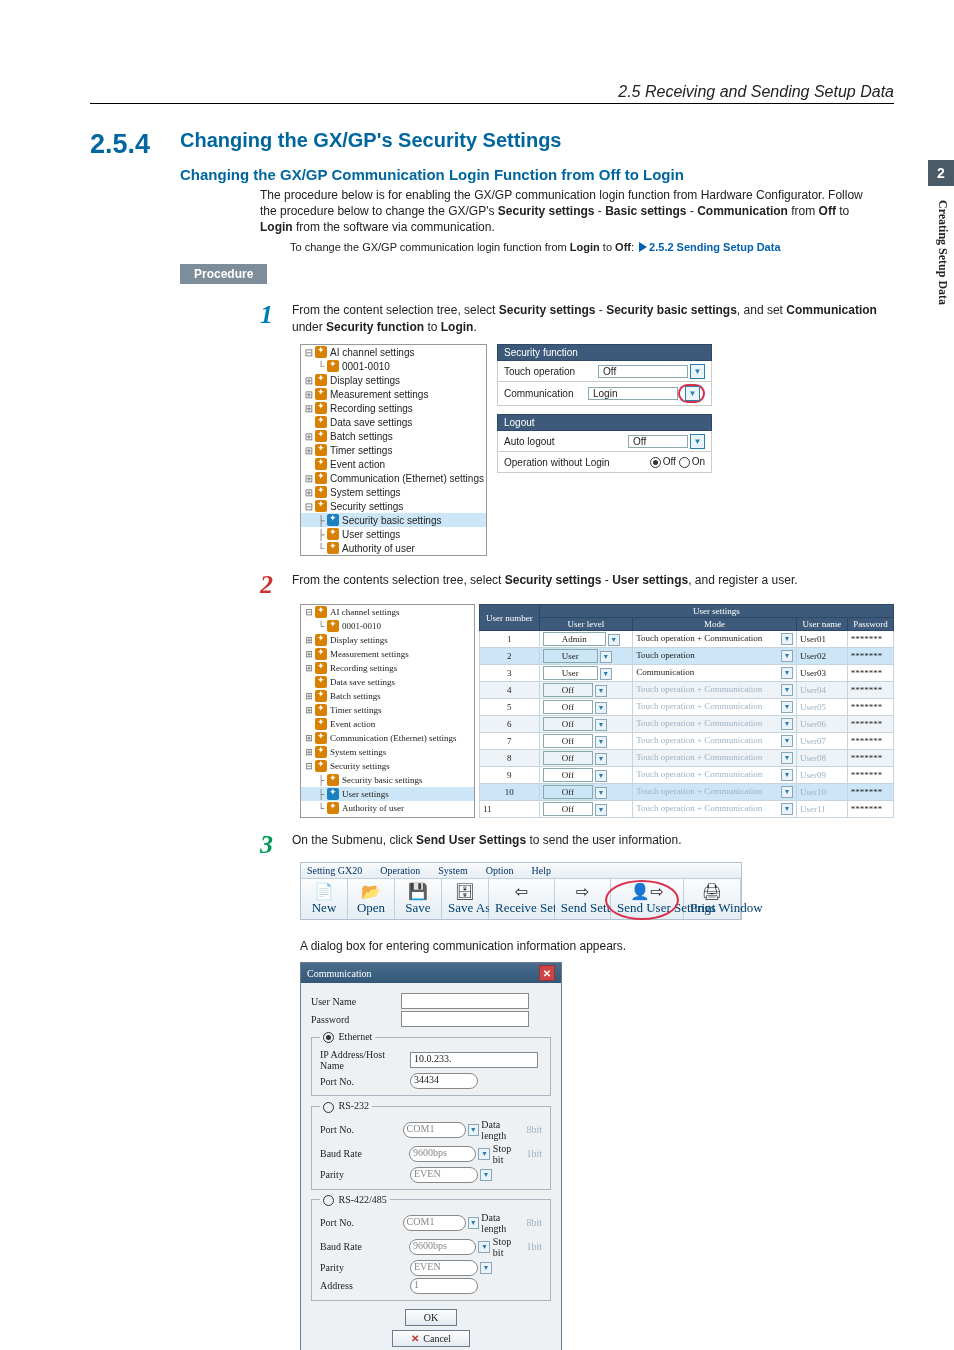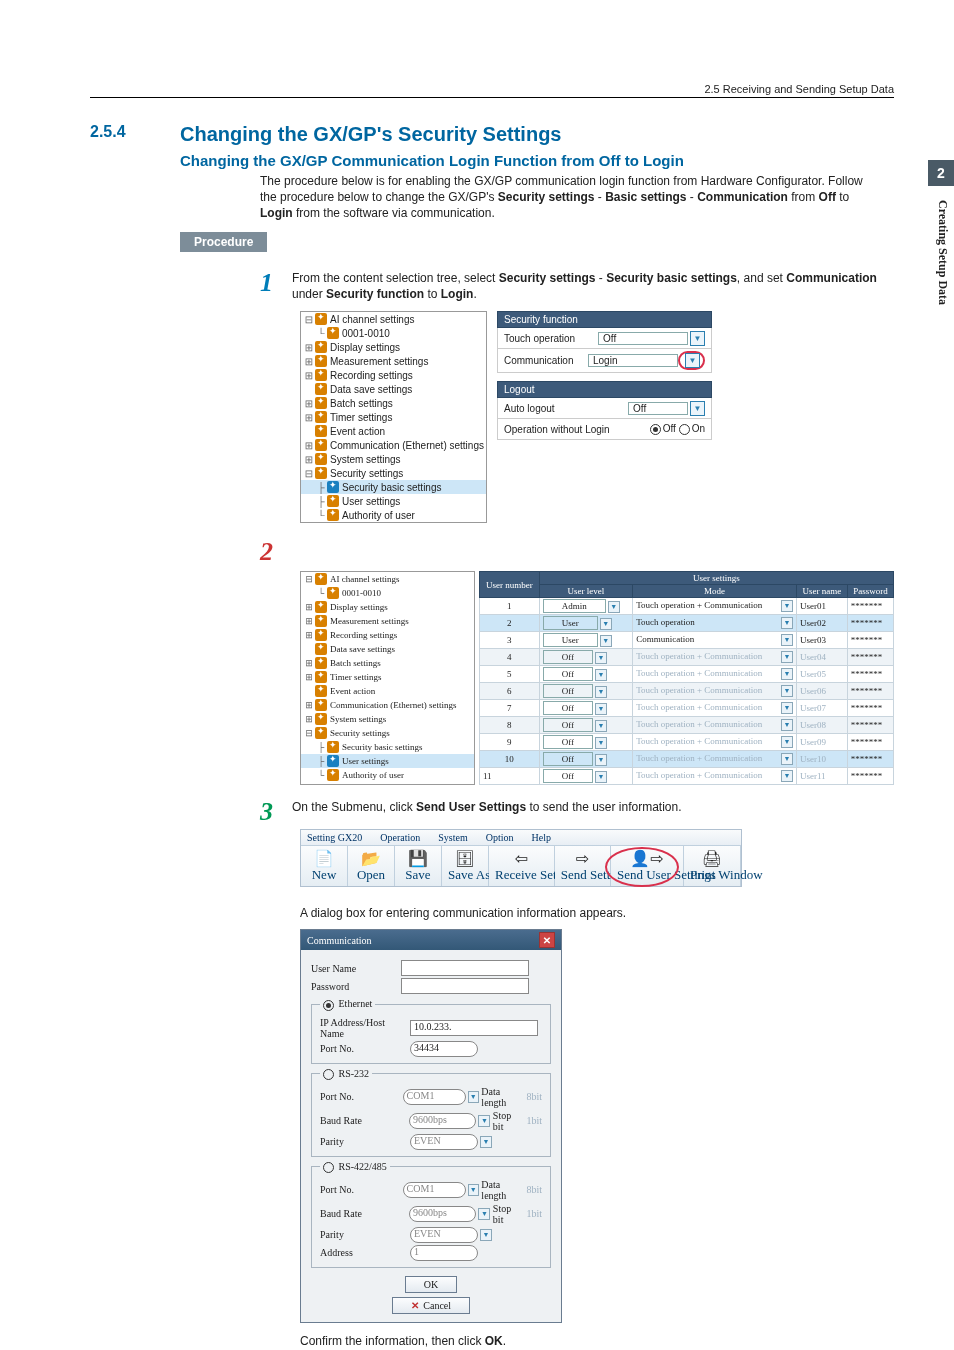--- a/index.html
+++ b/index.html
@@ -14,22 +14,23 @@
     padding: 80px 60px 20px 90px;
     position: relative;
     box-sizing: border-box;
   }
   .header-rule {
     border-bottom: 1px solid #000;
     margin-bottom: 25px;
   }
   .header-right {
     text-align: right;
-    font-size: 11px;
+    font-size: 16px;
     padding: 3px 0 2px 0;
+    font-style: italic;
   }
   .side-tab {
     position: absolute;
     right: 0;
     top: 160px;
     width: 26px;
     height: 26px;
     background: #4a5a66;
     color: #fff;
     text-align: center;
@@ -42,21 +43,21 @@
     right: 4px;
     top: 200px;
     writing-mode: vertical-rl;
     font-size: 12px;
     font-weight: bold;
     font-family: Georgia, serif;
   }
   .sec-row { display: flex; align-items: flex-start; }
   .sec-num {
     width: 90px;
-    font-size: 16px;
+    font-size: 27px;
     font-weight: bold;
     color: #0066a0;
     font-family: Arial, sans-serif;
   }
   .sec-title {
     font-size: 20px;
     font-weight: bold;
     color: #0066a0;
   }
   .subsec {
@@ -356,20 +357,23 @@
 
   <div class="sec-row">
     <div class="sec-num">2.5.4</div>
     <div class="sec-title">Changing the GX/GP's Security Settings</div>
   </div>
   <div class="subsec">Changing the GX/GP Communication Login Function from Off to Login</div>
 
   <p class="body-p">
     <span>The procedure below is for enabling the GX/GP communication login function from Hardware Configurator. Follow the procedure below to change the GX/GP's </span><b>Security settings</b><span> - </span><b>Basic settings</b><span> - </span><b>Communication</b><span> from </span><b>Off</b><span> to </span><b>Login</b><span> from the software via communication.</span>
   </p>
+  <p class="body-p body-p-extra">
+    <span>To change the GX/GP  communication login function from </span><b>Login</b><span> to </span><b>Off</b><span>: </span><span class="tri"></span><span class="xref">2.5.2 Sending Setup Data</span>
+  </p>
 
   <div class="proc-label">Procedure</div>
 
   
   <div class="step-row">
     <div class="step-num">1</div>
     <div class="step-text">
       <span>From the content selection tree, select </span><b>Security settings</b><span> - </span><b>Security basic settings</b><span>, and set </span><b>Communication</b><span> under </span><b>Security function</b><span> to </span><b>Login</b><span>.</span>
     </div>
   </div>
@@ -491,20 +495,23 @@
           &nbsp;
           <span><span class="radio"></span><span>On</span></span>
         </div>
       </div>
     </div>
   </div>
 
   
   <div class="step-row" style="margin-top:14px">
     <div class="step-num red">2</div>
+    <div class="step-text">
+      <span>From the contents selection tree, select </span><b>Security settings</b><span> - </span><b>User settings</b><span>, and register a user.</span>
+    </div>
   </div>
 
   <div class="usertable-wrap">
     <div class="ut-flex">
       <div class="ut-tree">
         <div class="tree-item">
             <span class="t-ind">⊟</span>
             <span class="t-icon"></span>
             <span>AI channel settings</span>
           </div>

